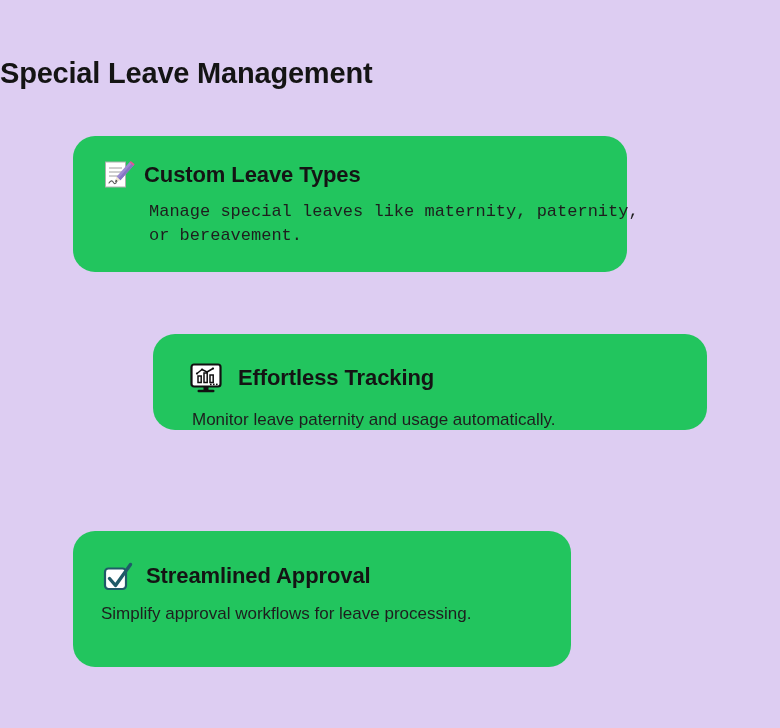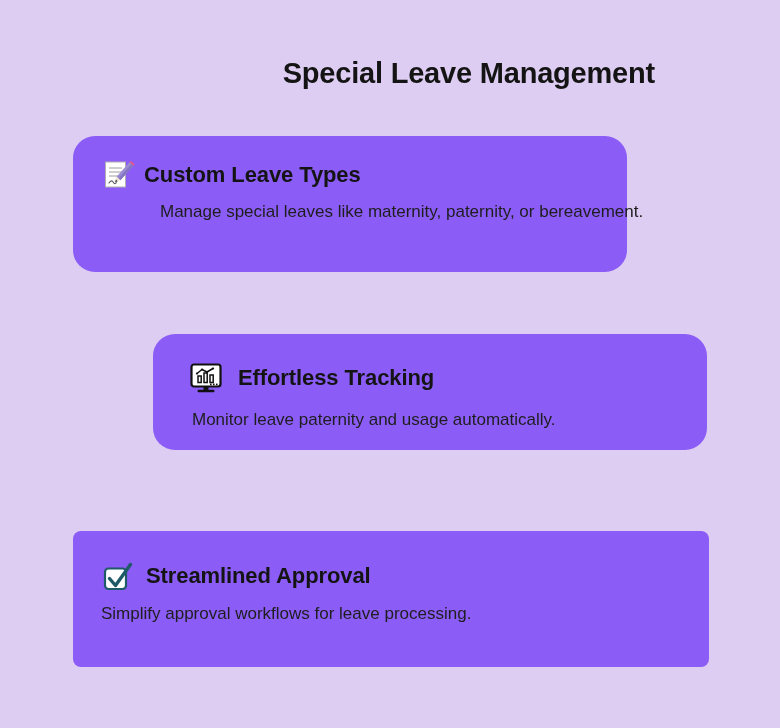--- a/index.html
+++ b/index.html
@@ -16,37 +16,37 @@
   .canvas {
     position: relative;
     width: 780px;
     height: 728px;
   }
   .page-title {
     position: absolute;
     left: 0;
     top: 54px;
     width: 655px;
-    text-align: right;
+    text-align: left;
     font-size: 29px;
     font-weight: bold;
     color: #141414;
     letter-spacing: -0.2px;
     line-height: 38px;
   }
 
   .card {
     position: absolute;
-    background: #8b5cf6;
+    background: #22c55e;
     border-radius: 22px;
     box-sizing: border-box;
   }
   .card-1 { left: 73px;  top: 136px; width: 554px; height: 136px; }
-  .card-2 { left: 153px; top: 334px; width: 554px; height: 116px; }
-  .card-3 { left: 73px;  top: 531px; width: 636px; height: 136px; border-radius: 8px; }
+  .card-2 { left: 153px; top: 334px; width: 554px; height: 96px; }
+  .card-3 { left: 73px;  top: 531px; width: 498px; height: 136px; }
 
   .card-head {
     display: flex;
     align-items: center;
     gap: 9px;
     position: absolute;
     left: 28px;
     top: 22px;
   }
   .card-2 .card-head { left: 36px; top: 27px; }
@@ -70,21 +70,21 @@
 
   .card-desc {
     position: absolute;
     left: 88px;
     top: 74px;
     width: 490px;
     font-size: 17px;
     line-height: 24px;
     color: #1e1e1e;
   }
-  .card-1 .card-desc { left: 14px; top: 64px; width: 500px; padding-left: 73px; box-sizing: content-box; }
+  .card-1 .card-desc { left: 3px; top: 64px; width: 500px; padding-left: 73px; box-sizing: content-box; font-family: Liberation Mono, monospace; }
   .card-2 .card-desc { left: 39px; top: 74px; }
   .card-3 .card-desc { left: 28px; top: 71px; }
 </style>
 </head>
 <body>
 
 <div class="canvas">
 
   <div class="page-title">Special Leave Management</div>
 

